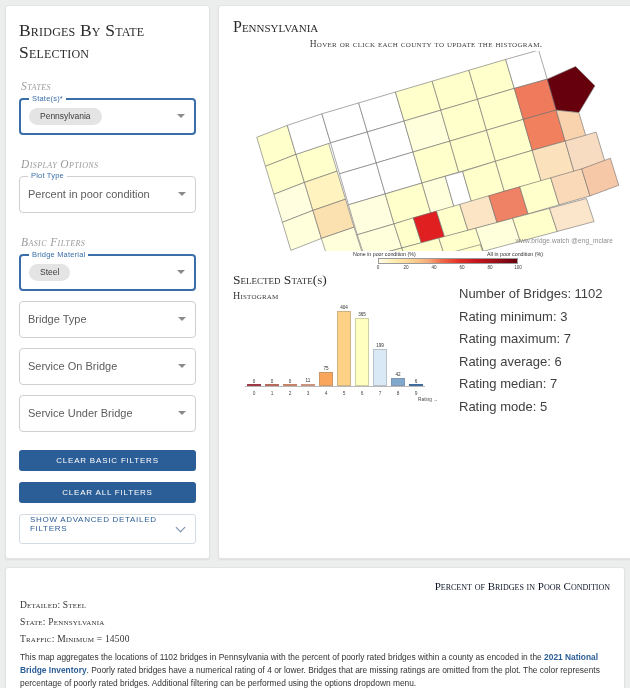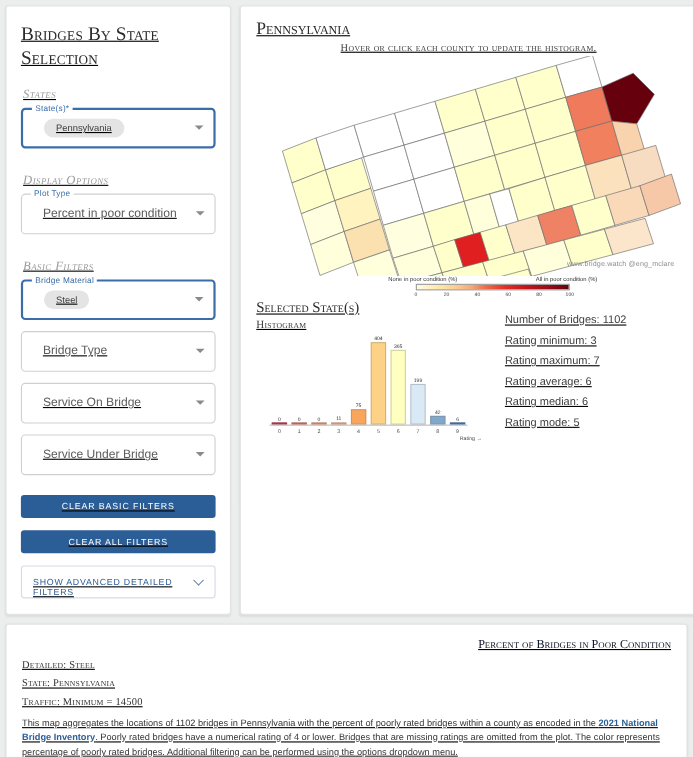--- a/index.html
+++ b/index.html
@@ -13,21 +13,20 @@
   }
   .app { width: 630px; height: 688px; padding: 5px 5px 0 5px; }
 
   .row-top { display: flex; gap: 8px; align-items: stretch; }
 
   .card {
     background: #ffffff;
     border: 1px solid #e3e3e3;
     border-radius: 3px;
     box-shadow: 0 1px 2px rgba(0,0,0,0.07);
-    text-decoration: underline;
   }
 
   
   .sidebar { width: 205px; flex: 0 0 205px; padding: 12px 13px 14px 13px; }
   .panel-title {
     font-family: "Liberation Serif", serif;
     font-variant: small-caps;
     font-size: 17.5px;
     color: #2b2b2b;
     line-height: 1.25;
@@ -47,21 +46,21 @@
 
   
   .field {
     position: relative;
     height: 37px;
     border: 1px solid #cfcfcf;
     border-radius: 4px;
     margin-bottom: 10px;
     display: flex;
     align-items: center;
-    padding: 0 19px;
+    padding: 0 8px;
     background: #fff;
   }
   .field.active { border: 2px solid #3a6ea8; }
   .field .legend {
     position: absolute;
     top: -6px; left: 8px;
     background: #fff;
     padding: 0 3px;
     font-size: 7.5px;
     color: #3a6ea8;
@@ -104,21 +103,21 @@
     letter-spacing: .8px;
     font-family: "Liberation Sans", sans-serif;
     font-variant: small-caps;
     text-transform: uppercase;
     cursor: pointer;
     margin-bottom: 11px;
   }
   .btn-outline {
     position: relative;
     display: flex;
-    align-items: flex-end;
+    align-items: flex-start;
     width: 100%;
     background: #fff;
     border: 1px solid #d3dbe5;
     border-radius: 3px;
     height: 30px;
     padding: 0 10px;
     cursor: pointer;
     margin-top: 5px;
   }
   .btn-outline span.lbl {
@@ -217,21 +216,21 @@
   .keycol { flex: 1 1 auto; padding-left: 6px; padding-top: 16px; }
   .key-title {
     font-family: "Liberation Serif", serif;
     font-variant: small-caps;
     font-size: 11px;
     color: #2e2e2e;
     margin-bottom: 8px;
     letter-spacing: .2px;
   }
   .key-list { list-style: none; margin: 0; padding: 0 0 0 10px; }
-  .key-list li { font-size: 10px; color: #404040; margin-bottom: 7.5px; }
+  .key-list li { font-size: 13px; color: #404040; margin-bottom: 7.5px; }
 
   
   .bottom { margin-top: 8px; padding: 10px 14px 0 14px; }
   .bottom-title {
     font-family: "Liberation Serif", serif;
     font-variant: small-caps;
     font-size: 11px;
     color: #0f172a;
     margin: 2px 0 8px 0;
     font-weight: 400;
@@ -473,21 +472,21 @@
             <div class="axis-title">Rating →</div>
           </div>
         </div>
 
         <div class="keycol">
           <ul class="key-list" id="key-list">
               <li>Number of Bridges: 1102</li>
               <li>Rating minimum: 3</li>
               <li>Rating maximum: 7</li>
               <li>Rating average: 6</li>
-              <li>Rating median: 6</li>
+              <li>Rating median: 7</li>
               <li>Rating mode: 5</li>
             </ul>
         </div>
       </div>
     </div>
   </div>
 
   <div class="card bottom">
     <div class="bottom-title">Percent of Bridges in Poor Condition</div>
     <div class="meta">Detailed: Steel</div>

